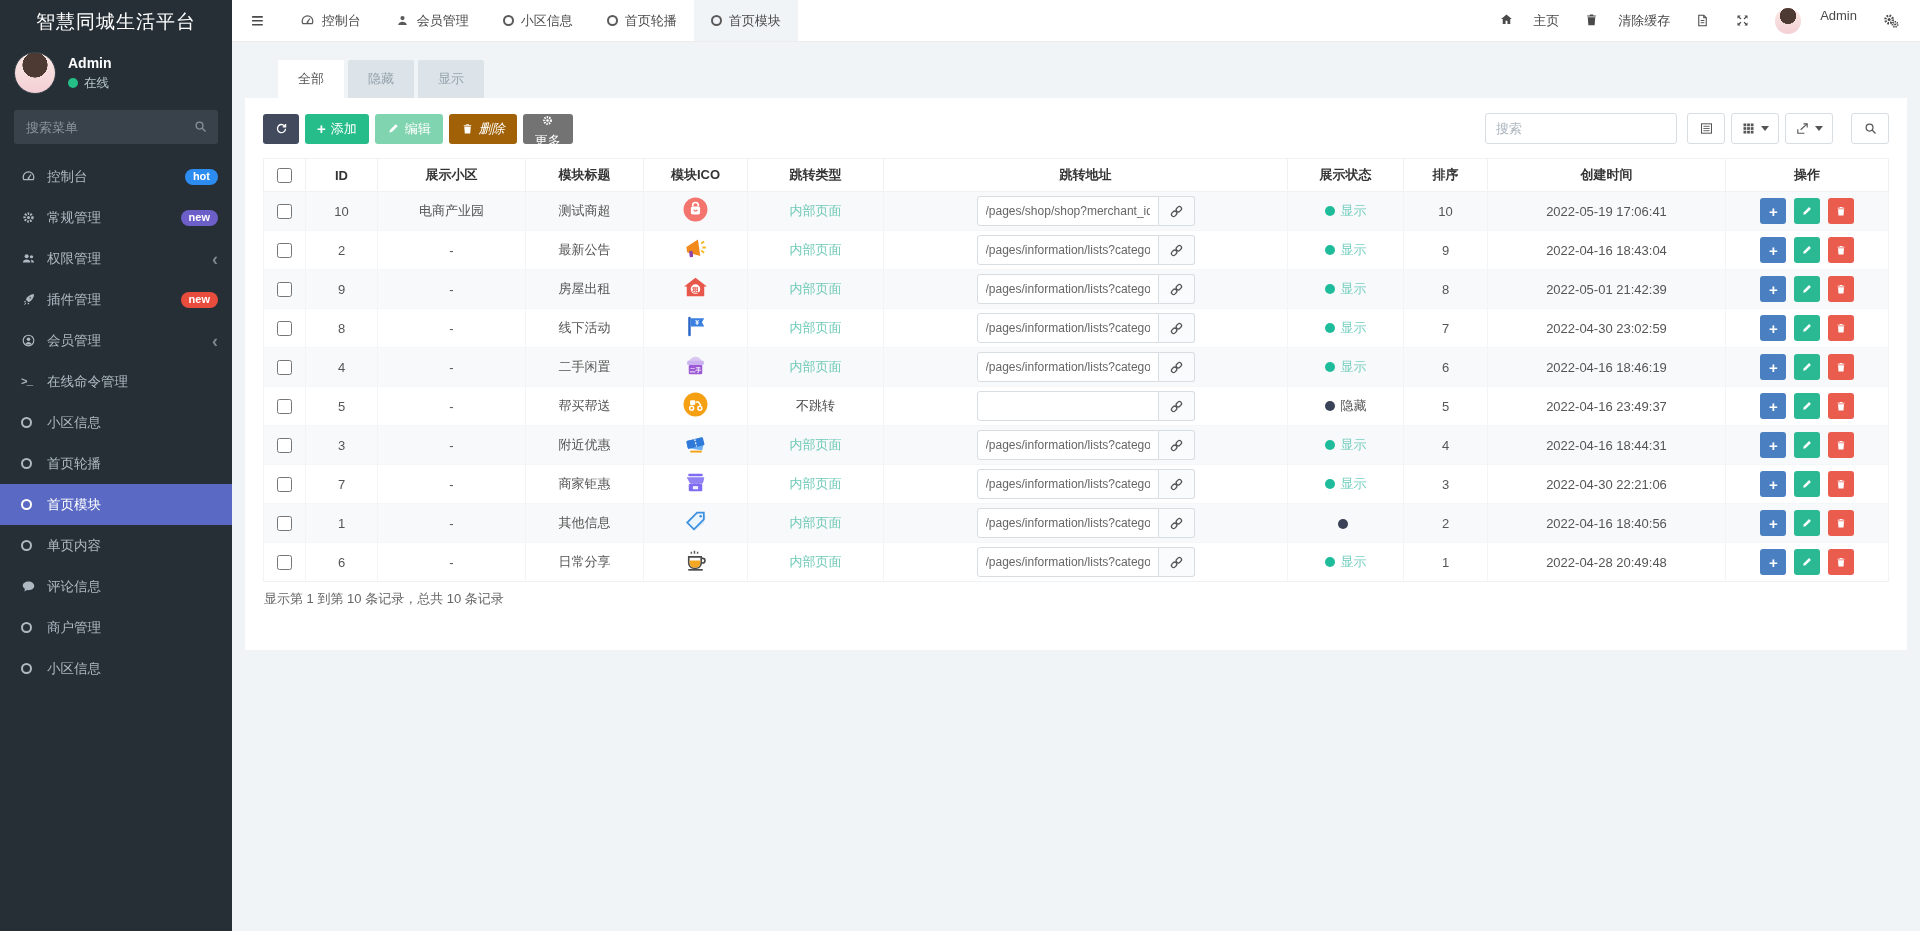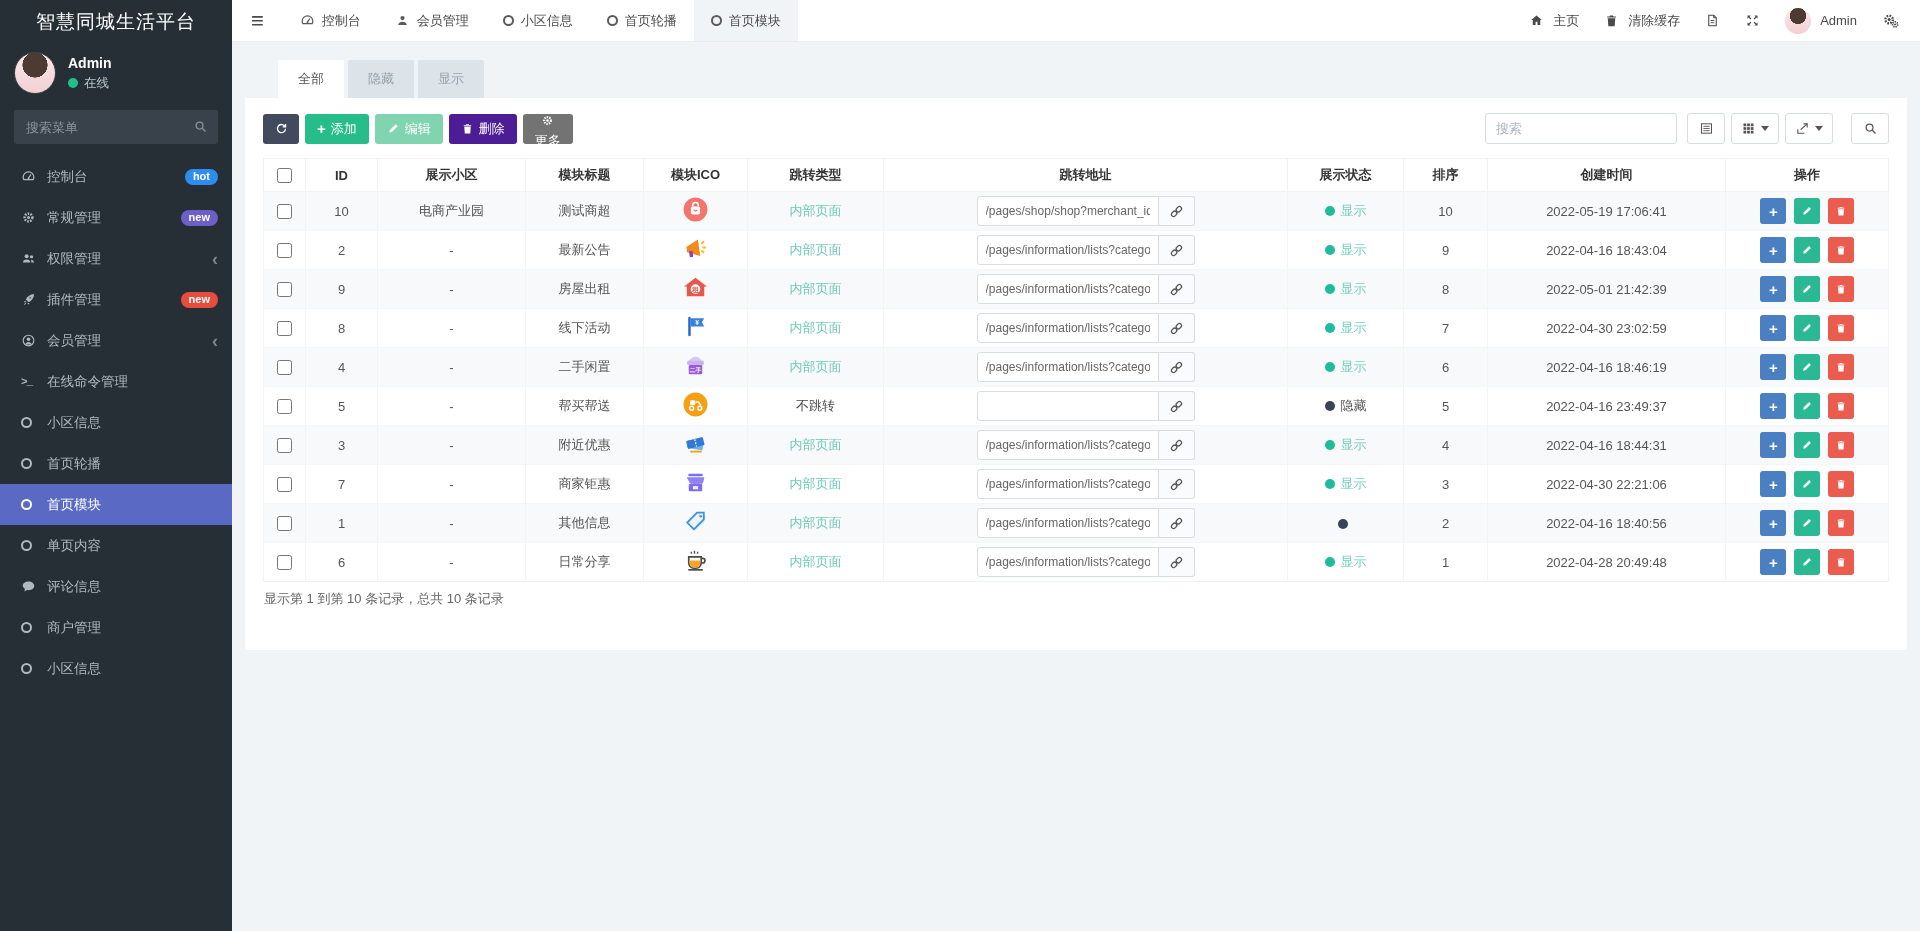--- a/index.html
+++ b/index.html
@@ -30,38 +30,38 @@
   .term { font-family:"Liberation Mono","DejaVu Sans Mono",monospace; font-weight:700; font-size:11px; letter-spacing:-1px; }
 
   
   .topbar { position:absolute; left:232px; top:0; right:0; height:42px; background:#fff; display:flex; align-items:stretch; border-bottom:1px solid #ececec; z-index:4; }
   .hamburger { align-self:center; font-size:22px; color:#4a4a4a; margin:0 19px; cursor:pointer; line-height:1; }
   .nav-tabs { display:flex; align-items:stretch; }
   .nav-tab { display:flex; align-items:center; gap:7px; padding:0 17px; color:#4a4a4a; cursor:pointer; }
   .nav-tab .mi-ic { width:auto; color:#5a5a5a; }
   .nav-tab.active { background:#f1f4f6; }
   .tb-right { margin-left:auto; display:flex; align-items:center; gap:25px; padding-right:20px; color:#4a4a4a; }
-  .tb-item { display:flex; align-items:center; gap:9px; cursor:pointer; }
+  .tb-item { display:flex; gap:19px; cursor:pointer; }
   .ic svg { width:15px; height:15px; display:block; }
   .ic.lg svg { width:18px; height:18px; }
 
   
   .main { position:absolute; left:232px; top:42px; right:0; bottom:0; background:#f1f4f6; padding:18px 13px 4px; }
   .tabstrip { margin-left:33px; display:flex; gap:4px; }
   .ptab { height:38px; padding:0 20px; display:flex; align-items:center; font-size:13px; color:#95a3ad; background:#dde4e9; border-radius:2px 2px 0 0; cursor:pointer; }
   .ptab.active { background:#fff; color:#555; }
   .panel-body { background:#fff; min-height:548px; padding:15px 18px 0; }
 
   .toolbar { display:flex; align-items:center; margin-bottom:14px; }
   .btn { height:30px; border:none; border-radius:3px; color:#fff; font-size:13px; display:inline-flex; align-items:center; gap:5px; padding:0 12px; margin-right:6px; cursor:pointer; }
   .btn .ic svg { width:13px; height:13px; }
   .btn-refresh { width:36px; justify-content:center; padding:0; background:#424a5d; }
   .btn-add { background:#26bd8b; }
   .btn-edit { background:#81d4b0; }
-  .btn-del  { background:#4c1d95; }
+  .btn-del  { background:#a16207;font-style:italic; }
   .btn-more { background:#737373;flex-direction:column; }
   .plus-glyph { font-size:15px; font-weight:700; line-height:1; }
   .search-box { margin-left:auto; width:192px; height:31px; border:1px solid #d8dde2; border-radius:3px; padding:0 10px; font-size:13px; color:#555; background:#fff; outline:none; }
   .search-box::placeholder { color:#aab4bd; }
   .viewgroup { display:flex; gap:6px; margin-left:10px; }
   .vbtn { height:31px; min-width:38px; padding:0 9px; background:#fff; border:1px solid #d8dde2; border-radius:3px; color:#555; display:inline-flex; align-items:center; justify-content:center; gap:5px; cursor:pointer; }
   .vbtn .ic svg { width:15px; height:15px; }
   .vbtn.search-btn { margin-left:12px; }
   .caret { width:0; height:0; border-left:4px solid transparent; border-right:4px solid transparent; border-top:5px solid #555; display:inline-block; }
 

